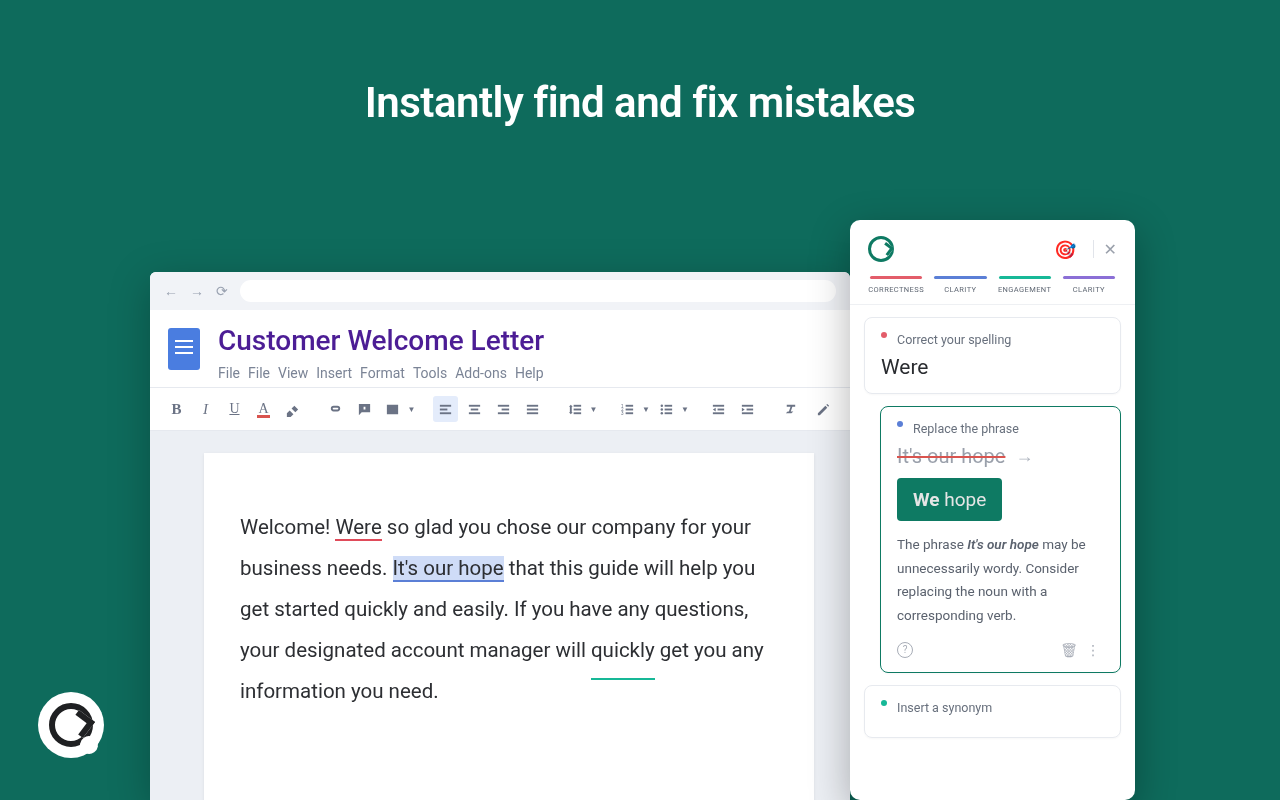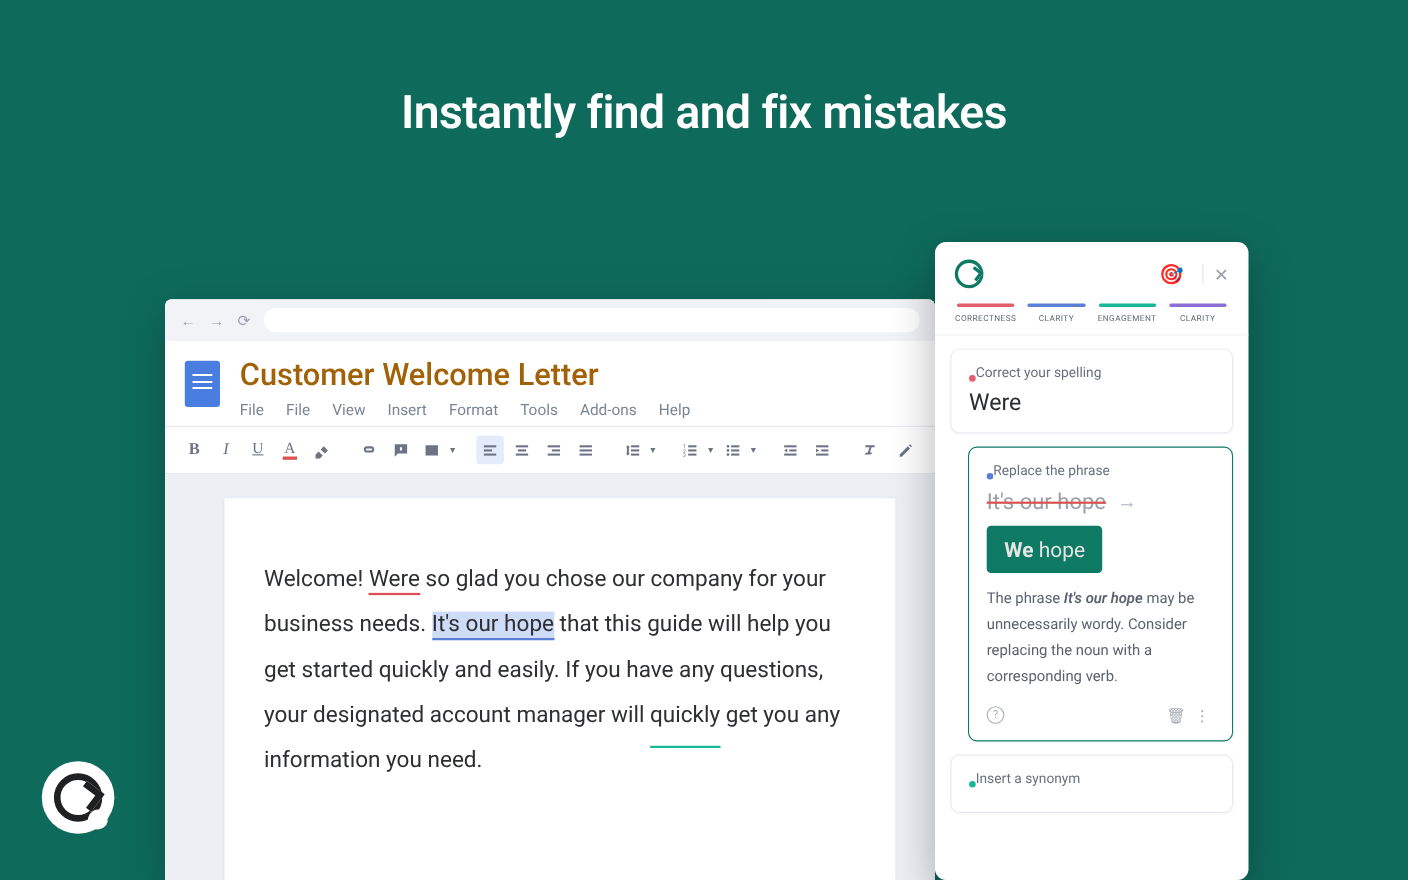--- a/index.html
+++ b/index.html
@@ -63,26 +63,26 @@
   .docs-logo::before {
     content: "";
     position: absolute;
     left: 7px; right: 7px; top: 12px; bottom: 12px;
     background: repeating-linear-gradient(#fff 0 2px, transparent 2px 6px);
   }
   .docs-title-wrap { flex: 1; }
   .docs-title {
     font-size: 28px;
     font-weight: 500;
-    color: #a16207;
+    color: #4c1d95;
     margin-bottom: 8px;
   }
   .docs-menu {
     display: flex;
-    gap: 20px;
+    gap: 8px;
     color: #7b8496;
     font-size: 14px;
   }
   .docs-menu span { cursor: pointer; }
   .docs-toolbar {
     border-top: 1px solid #e6e9ef;
     border-bottom: 1px solid #e6e9ef;
     background: #fff;
     padding: 8px 14px;
     display: flex;
@@ -184,21 +184,21 @@
 
   .cards { padding: 12px 14px; display:flex; flex-direction:column; gap: 12px;}
   .card {
     border: 1px solid #e7eaef;
     border-radius: 8px;
     padding: 14px 16px;
     box-shadow: 0 1px 2px rgba(0,0,0,0.03);
   }
   .card.active { border-color: #0e7a63; margin-left: 16px; }
   .card-head {
-    display:flex; align-items:flex-end; 
+    display:flex; align-items:flex-start; gap:10px;
     font-size: 12.5px; color:#68707d; margin-bottom: 8px;
   }
   .dot { width:6px; height:6px; border-radius:50%; }
   .dot.red{background:#e35d6a;} .dot.blue{background:#5b7fd6;} .dot.green{background:#17b897;}
   .card-big { font-size: 21px; color:#2a2c30; font-weight:400;}
   .strike-row { display:flex; align-items:center; gap:10px; margin: 6px 0 10px 0;}
   .strike {
     font-size: 20px; color:#9aa0ab; text-decoration: line-through;
     text-decoration-color:#d9544f; text-decoration-thickness:2px;
   }

